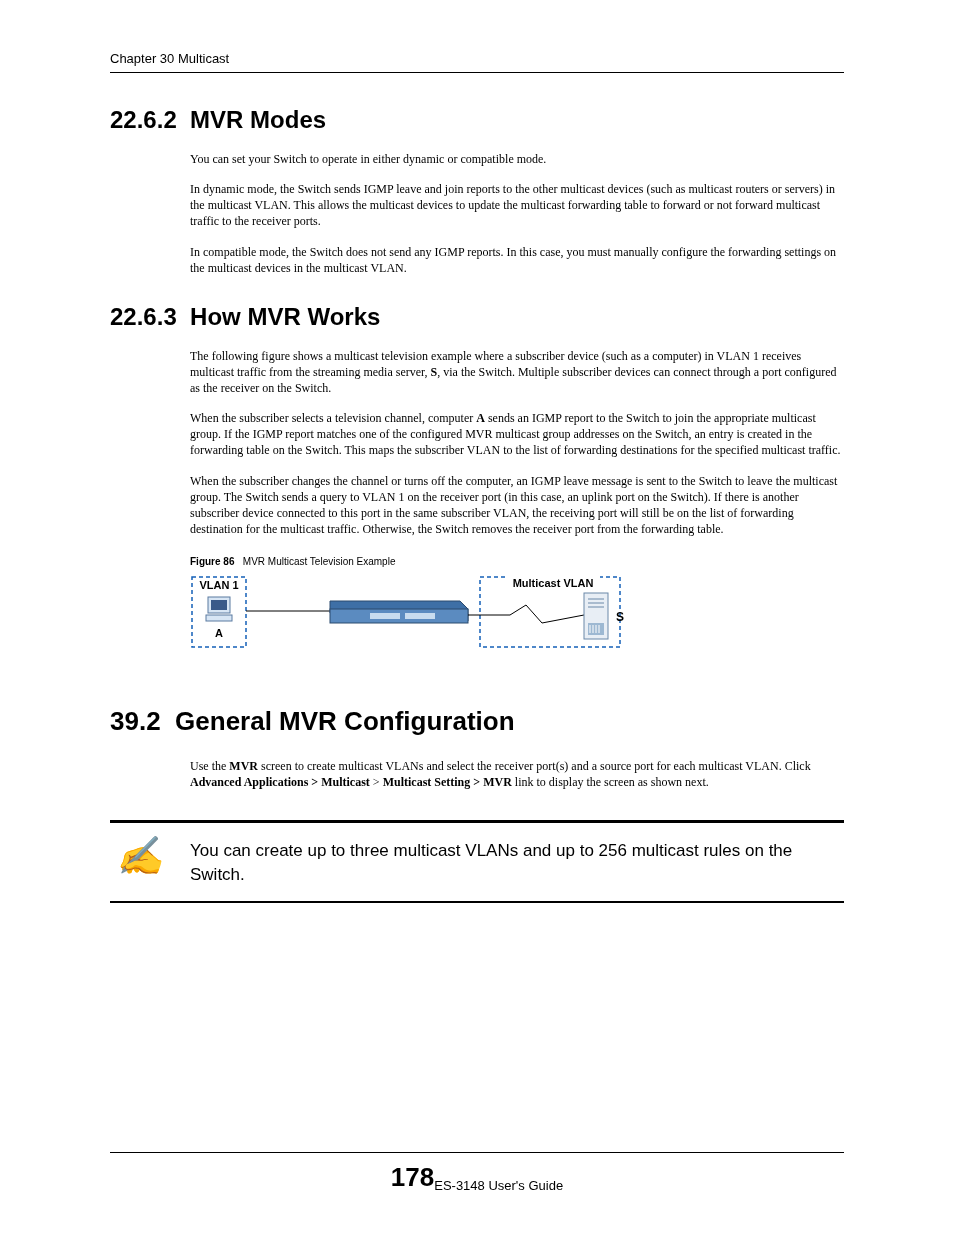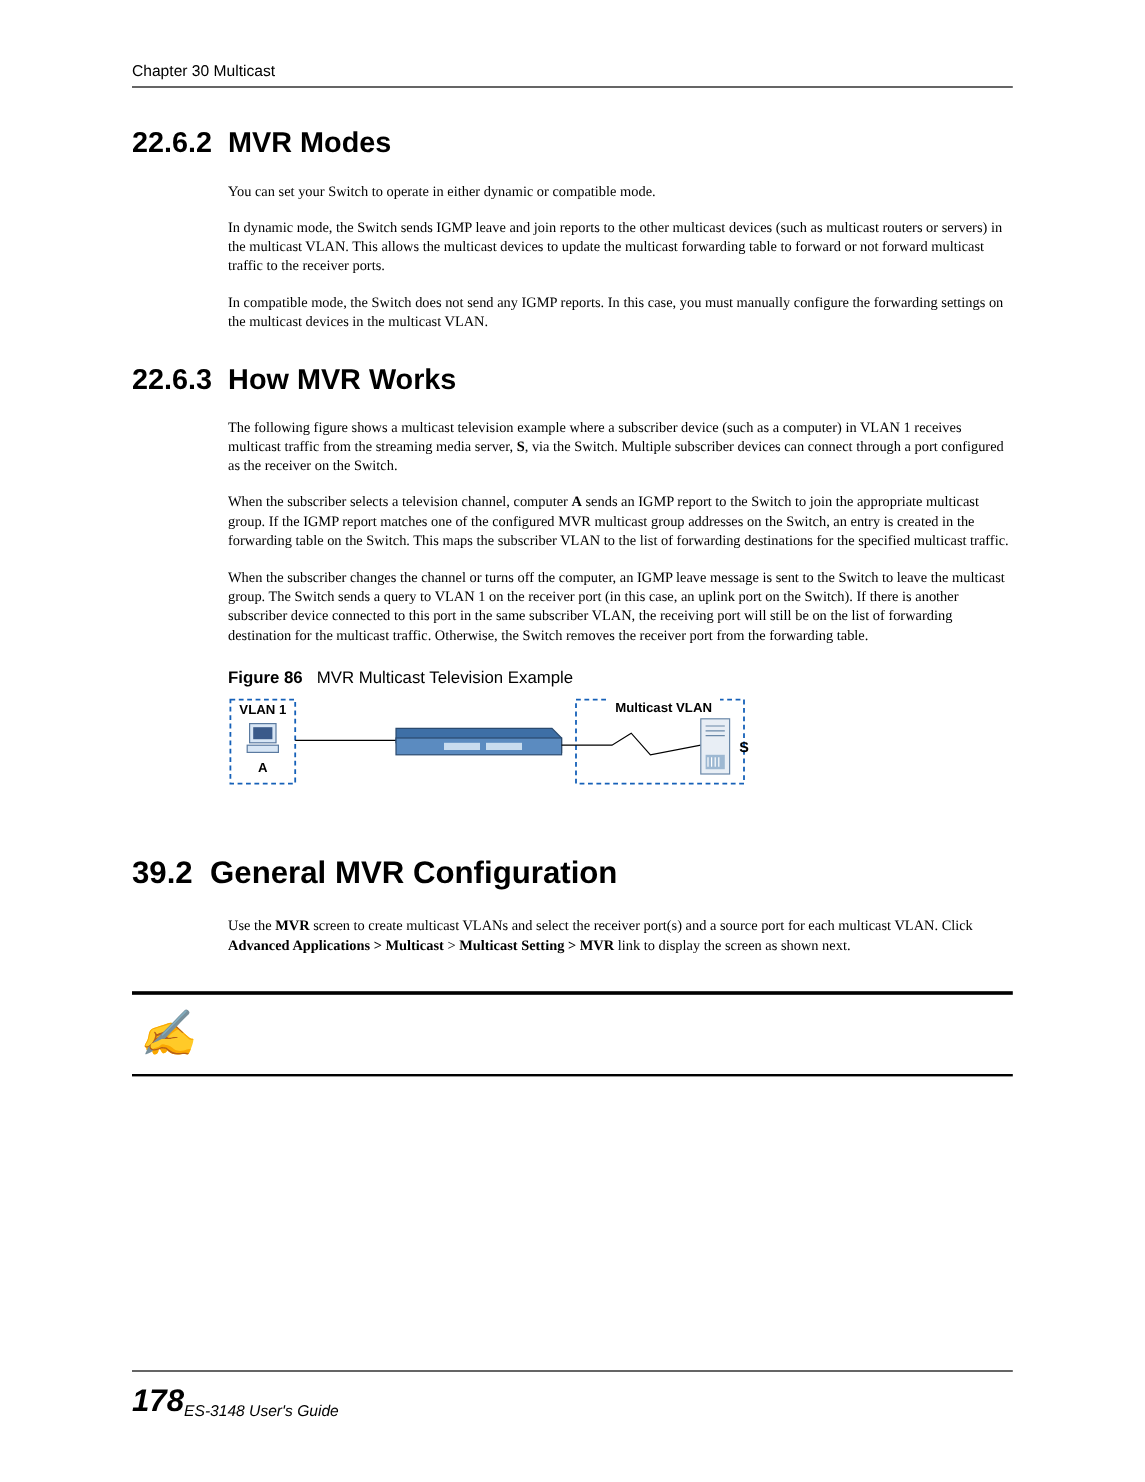--- a/index.html
+++ b/index.html
@@ -40,21 +40,21 @@
       margin-bottom: 18px;
     }
     .body-text {
       margin-left: 80px;
       margin-bottom: 14px;
       font-size: 12px;
       line-height: 1.35;
     }
     .figure-caption {
       font-family: Arial, Helvetica, sans-serif;
-      font-size: 14px;
+      font-size: 10px;
       margin-left: 80px;
       margin-top: 18px;
       margin-bottom: 6px;
     }
     .figure-caption .fignum {
       font-weight: bold;
     }
     .figure-area {
       margin-left: 80px;
       margin-bottom: 20px;
@@ -89,29 +89,28 @@
       padding-top: 4px;
     }
     .note-text {
       font-family: Arial, Helvetica, sans-serif;
       font-size: 17px;
       line-height: 1.4;
       padding-top: 6px;
     }
     .footer {
       position: absolute;
-      bottom: 50px;
+      bottom: 40px;
       left: 110px;
       right: 110px;
       border-top: 1px solid #000;
       padding-top: 6px;
       display: flex;
-      justify-content: flex-start;
+      justify-content: center;
       align-items: flex-end;
-      font-style: italic;
     }
     .page-number {
       font-family: Arial, Helvetica, sans-serif;
       font-weight: bold;
       font-size: 26px;
     }
     .guide-label {
       font-family: Arial, Helvetica, sans-serif;
       font-size: 13px;
     }
@@ -195,20 +194,21 @@
   <span>39.2</span>&nbsp;&nbsp;<span>General MVR Configuration</span>
 </div>
 <p class="body-text">
   <span>Use the </span><span class="bold">MVR</span><span> screen to create multicast VLANs and select the receiver port(s) and a source port for each multicast VLAN. Click </span><span class="bold">Advanced Applications &gt; Multicast</span><span> &gt; </span><span class="bold">Multicast Setting &gt; MVR</span><span> link to display the screen as shown next.</span>
 </p>
 
 <div class="note-block">
   <div class="note-rule-top"></div>
   <div class="note-row">
     <div class="note-icon">✍</div>
+    <div class="note-text">You can create up to three multicast VLANs and up to 256 multicast rules on the Switch.</div>
   </div>
   <div class="note-rule-bottom"></div>
 </div>
 
 <div class="footer">
   <div class="page-number">178</div>
   <div class="guide-label">ES-3148 User's Guide</div>
 </div>
 
 </body></html>

